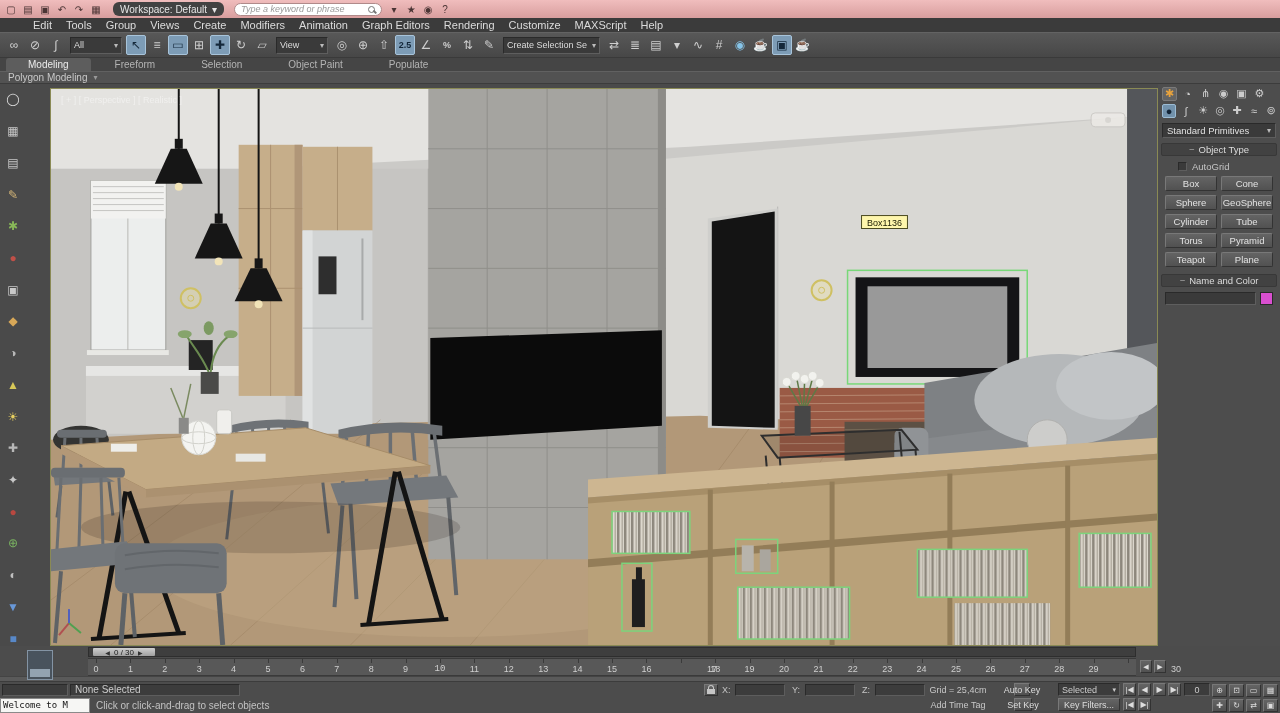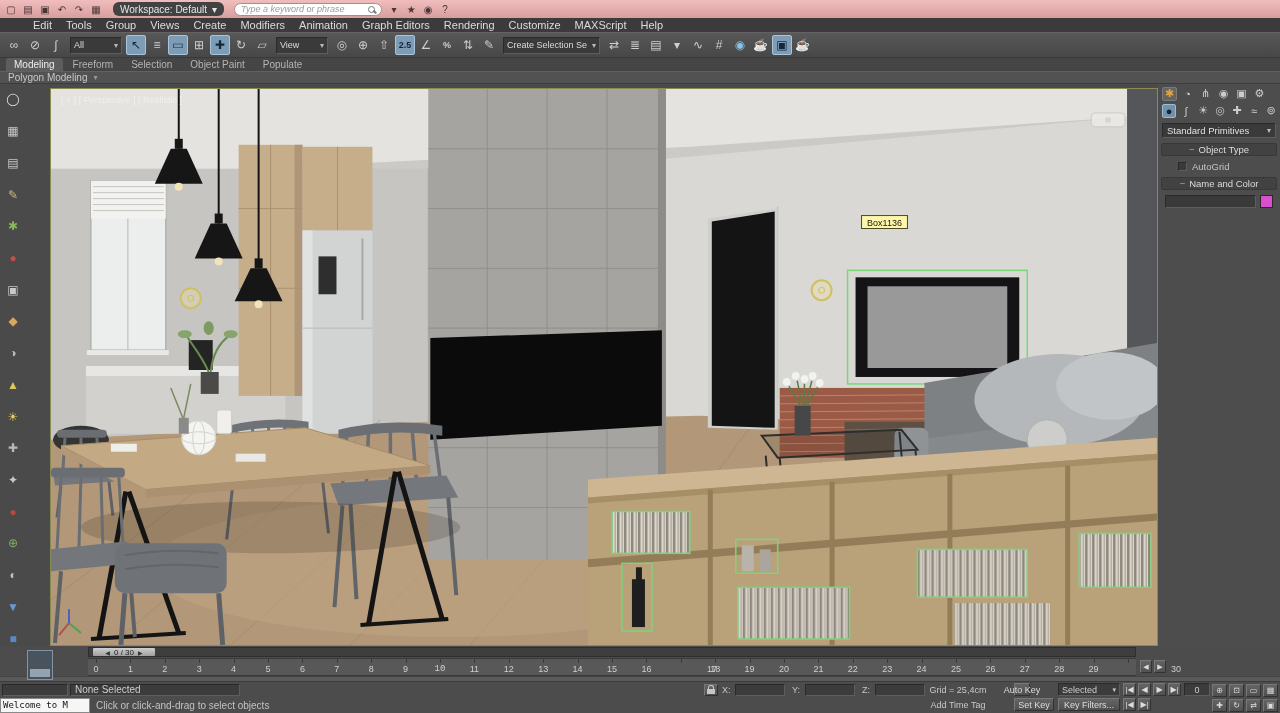--- a/index.html
+++ b/index.html
@@ -41,21 +41,21 @@
   .tbtn.active{background:#7d9cb6;border:1px solid #a8c4da;color:#14283a}
   .tdrop{height:17px;background:#3a3a3a;border:1px solid;border-color:#2a2a2a #5e5e5e #5e5e5e #2a2a2a;
     display:flex;align-items:center;width:52px;padding:0 3px;margin:0 3px;gap:2px}
   .tdrop.wide{width:97px}
   .tdrop-text{flex:1;font-size:9px;color:#dcdcdc;white-space:nowrap;overflow:hidden}
   .tdrop-arrow{font-size:8px;color:#bbb}
 
   
   .ribbon-tabs{position:absolute;left:0;top:58px;width:1280px;height:13px;background:#454545;
     display:flex;align-items:flex-end;padding-left:6px;gap:2px}
-  .rtab{padding:0 8px;font-size:10px;line-height:13px;color:#b4b4b4;cursor:default}
+  .rtab{padding:0 22px;font-size:10px;line-height:13px;color:#b4b4b4;cursor:default}
   .rtab.active{background:#5d5d5d;color:#ececec;border-radius:3px 3px 0 0}
   .polymod{position:absolute;left:0;top:71px;width:1280px;height:13px;background:#525252;
     border-top:1px solid #616161;border-bottom:1px solid #3c3c3c;display:flex;align-items:center;
     padding-left:8px;gap:6px;font-size:10px;color:#c8c8c8}
 
   
   .left-toolbar{position:absolute;left:0;top:84px;width:26px;height:562px;background:#4a4a4a;
     display:flex;flex-direction:column;align-items:center;padding-top:8px;gap:17px}
   .ltool{width:15px;height:15px;display:flex;align-items:center;justify-content:center;
     font-size:12px;color:#c8c8c8}
@@ -605,20 +605,32 @@
       <span class="arr">▾</span>
     </div>
     <div class="rollout-h">
       <span class="minus">−</span>
       <span>Object Type</span>
     </div>
     <div class="autogrid">
       <span class="chk"></span>
       <span>AutoGrid</span>
     </div>
+    <div class="obj-grid" id="objGrid">
+        <span class="obj-btn">Box</span>
+        <span class="obj-btn">Cone</span>
+        <span class="obj-btn">Sphere</span>
+        <span class="obj-btn">GeoSphere</span>
+        <span class="obj-btn">Cylinder</span>
+        <span class="obj-btn">Tube</span>
+        <span class="obj-btn">Torus</span>
+        <span class="obj-btn">Pyramid</span>
+        <span class="obj-btn">Teapot</span>
+        <span class="obj-btn">Plane</span>
+      </div>
     <div class="rollout-h">
       <span class="minus">−</span>
       <span>Name and Color</span>
     </div>
     <div class="name-row">
       <div class="name-input"></div>
       <div class="swatch" style="background: rgb(217, 79, 208);"></div>
     </div>
   </aside>
 
@@ -728,21 +740,21 @@
         <span class="sbtn">▶</span>
         <span class="sbtn">▶|</span>
       </div>
     <div class="abs sunken sb-btn" style="left:1184px;top:1px;width:26px">0</div>
   </div>
 
   <div class="status2">
     <div class="abs f-welcome">Welcome to M</div>
     <span class="abs f-prompt">Click or click-and-drag to select objects</span>
     <span class="abs timetag-lab">Add Time Tag</span>
-    <div class="abs raised sb-btn" style="left:1014px;top:1px;width:40px">Set Key</div>
+    <div class="abs raised sb-btn" style="left:1014px;top:1px;width:18px">Set Key</div>
     <div class="abs raised sb-btn" style="left:1058px;top:1px;width:62px">Key Filters...</div>
     <div class="abs pbrow" style="left:1123px;top:1px" id="playback2">
         <span class="sbtn">|◀</span>
         <span class="sbtn">▶|</span>
       </div>
   </div>
 
   <div class="navgrid" id="navGrid">
       <span class="sbtn nav">⊕</span>
       <span class="sbtn nav">⊡</span>

